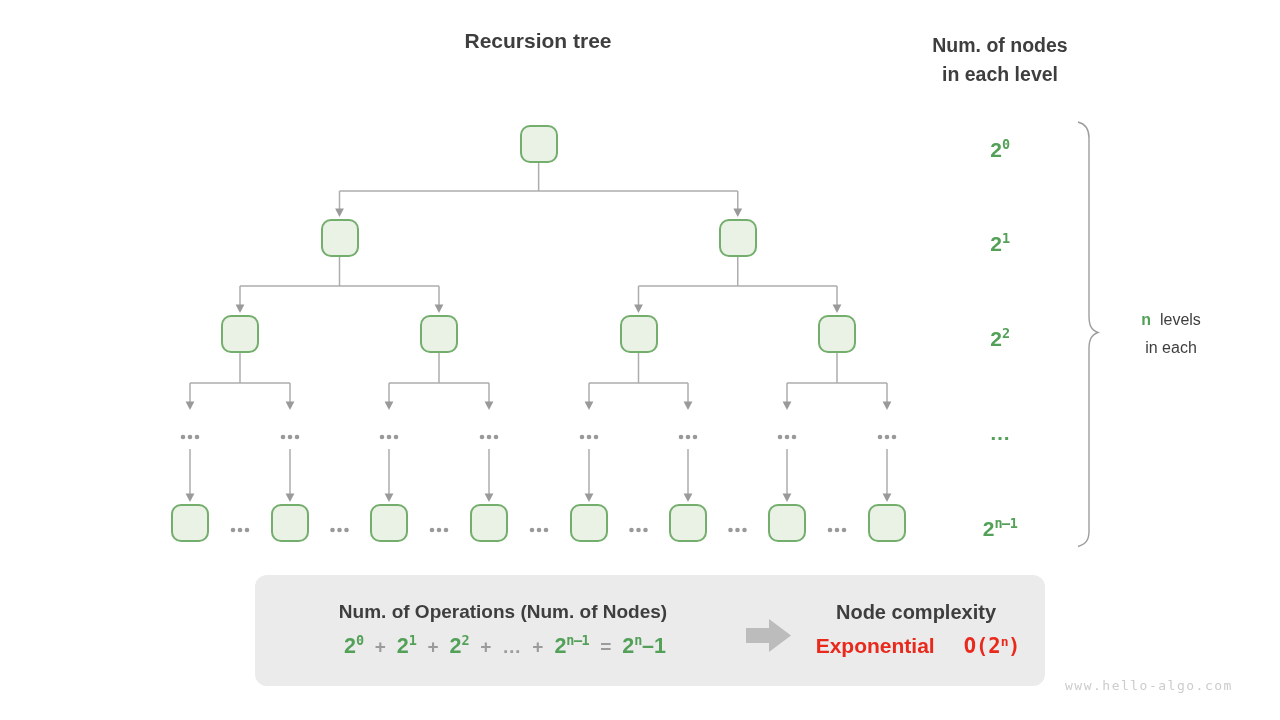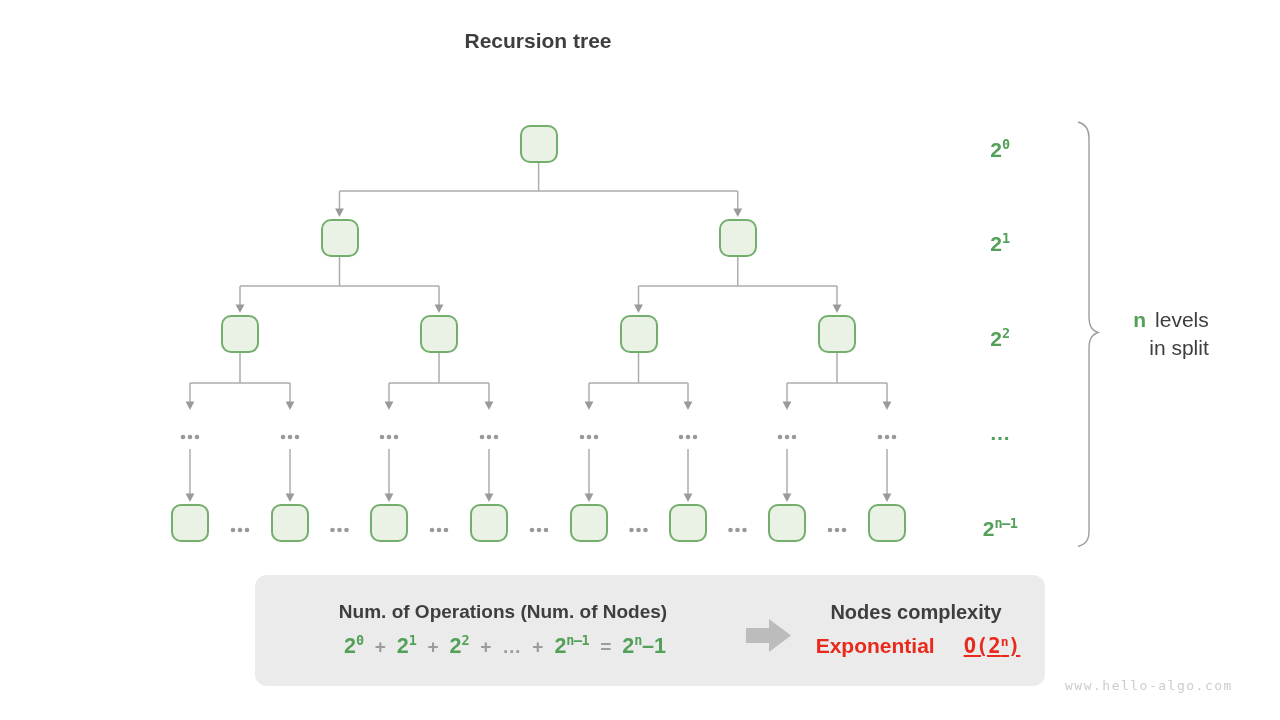--- a/index.html
+++ b/index.html
@@ -16,45 +16,49 @@
   #diagram-svg{position:absolute;left:0;top:0;width:1280px;height:720px;z-index:3;pointer-events:none;}
   .tnode{position:absolute;width:38px;height:38px;box-sizing:border-box;z-index:2;
          border:2.5px solid var(--node-border,#73ae6d);background:var(--node-fill,#e9f2e4);
          border-radius:10px;}
 
   .level-label{position:absolute;transform:translateX(-50%);color:var(--green,#53a058);
                font-weight:bold;font-size:21px;line-height:28px;white-space:nowrap;z-index:4;}
   .sup{font-family:"DejaVu Sans Mono",monospace;font-size:13.5px;vertical-align:7.5px;
        letter-spacing:-0.5px;}
 
-  .brace-note{left:1171px;top:306px;text-align:right;font-size:21px;line-height:28px;z-index:4;}
+  .brace-note{left:1171px;top:306px;text-align:center;font-size:16px;line-height:28px;z-index:4;}
   .brace-note .hl{color:var(--green,#53a058);font-weight:bold;margin-right:9px;}
 
   .summary-box{left:255px;top:575px;width:790px;height:111px;z-index:1;
                background:var(--box-bg,#ebebeb);border-radius:12px;}
   .ops-title{left:503px;top:601px;font-size:19px;font-weight:bold;z-index:4;}
   #formula{left:505px;top:632px;display:flex;gap:11px;align-items:baseline;z-index:4;}
   .f-term{color:var(--green,#53a058);font-weight:bold;font-size:21.5px;white-space:nowrap;}
   .f-op{color:var(--op-gray,#9b9b9b);font-weight:bold;font-size:19px;}
   .time-title{left:916px;top:601px;font-size:20px;font-weight:bold;z-index:4;}
   .complexity{left:918px;top:634px;display:flex;gap:29px;align-items:baseline;z-index:4;
               color:var(--red,#e8291c);font-weight:bold;font-size:21px;}
-  .big-o{font-family:"DejaVu Sans Mono",monospace;font-size:20.5px;font-weight:bold;white-space:nowrap;text-decoration:underline;}
+  .big-o{font-family:"DejaVu Sans Mono",monospace;font-size:20.5px;font-weight:bold;white-space:nowrap;}
   .big-o .sup{font-size:13px;vertical-align:7px;}
 
   .watermark{left:1065px;top:678px;font-family:"DejaVu Sans Mono",monospace;font-size:13px;
              letter-spacing:1.5px;color:var(--watermark-gray,#cccccc);z-index:4;}
 </style>
 </head>
 <body>
 
 <div class="canvas">
 
   <div class="abs cx title">Recursion tree</div>
 
+  <div class="abs cx right-header">
+    <div>Num. of nodes</div>
+    <div>in each level</div>
+  </div>
 
   <div class="summary-box abs"></div>
 
   <svg id="diagram-svg">
       <line x1="538.625" y1="163" x2="538.625" y2="191" stroke="#adadad" stroke-width="1.5"></line>
       <line x1="339.5" y1="191" x2="737.75" y2="191" stroke="#adadad" stroke-width="1.5"></line>
       <line x1="339.5" y1="191" x2="339.5" y2="210" stroke="#adadad" stroke-width="1.5"></line>
       <polygon points="335.1,208.5 343.9,208.5 339.5,217" fill="#9a9a9a"></polygon>
       <line x1="737.75" y1="191" x2="737.75" y2="210" stroke="#adadad" stroke-width="1.5"></line>
       <polygon points="733.35,208.5 742.15,208.5 737.75,217" fill="#9a9a9a"></polygon>
@@ -178,39 +182,39 @@
   <div id="level-labels">
       <div class="level-label" style="left: 1000px; top: 130px;"><span>2</span><span class="sup">0</span></div>
       <div class="level-label" style="left: 1000px; top: 224px;"><span>2</span><span class="sup">1</span></div>
       <div class="level-label" style="left: 1000px; top: 319px;"><span>2</span><span class="sup">2</span></div>
       <div class="level-label" style="left: 1000px; top: 419px;"><span>…</span></div>
       <div class="level-label" style="left: 1000px; top: 509px;"><span>2</span><span class="sup">n–1</span></div>
     </div>
 
   <div class="abs cx brace-note">
     <div><span class="hl">n</span><span>levels</span></div>
-    <div>in split</div>
+    <div>in each</div>
   </div>
 
   <div class="abs cx ops-title">Num. of Operations (Num. of Nodes)</div>
   <div class="abs cx" id="formula">
       <span class="f-term"><span>2</span><span class="sup">0</span></span>
       <span class="f-op">+</span>
       <span class="f-term"><span>2</span><span class="sup">1</span></span>
       <span class="f-op">+</span>
       <span class="f-term"><span>2</span><span class="sup">2</span></span>
       <span class="f-op">+</span>
       <span class="f-op">…</span>
       <span class="f-op">+</span>
       <span class="f-term"><span>2</span><span class="sup">n–1</span></span>
       <span class="f-op">=</span>
       <span class="f-term"><span>2</span><span class="sup">n</span><span>–1</span></span>
     </div>
 
-  <div class="abs cx time-title">Nodes complexity</div>
+  <div class="abs cx time-title">Node complexity</div>
   <div class="abs cx complexity">
     <span>Exponential</span>
     <span class="big-o"><span>O(2</span><span class="sup">n</span><span>)</span></span>
   </div>
 
   <div class="abs watermark">www.hello-algo.com</div>
 
 </div>
 
 </body></html>

